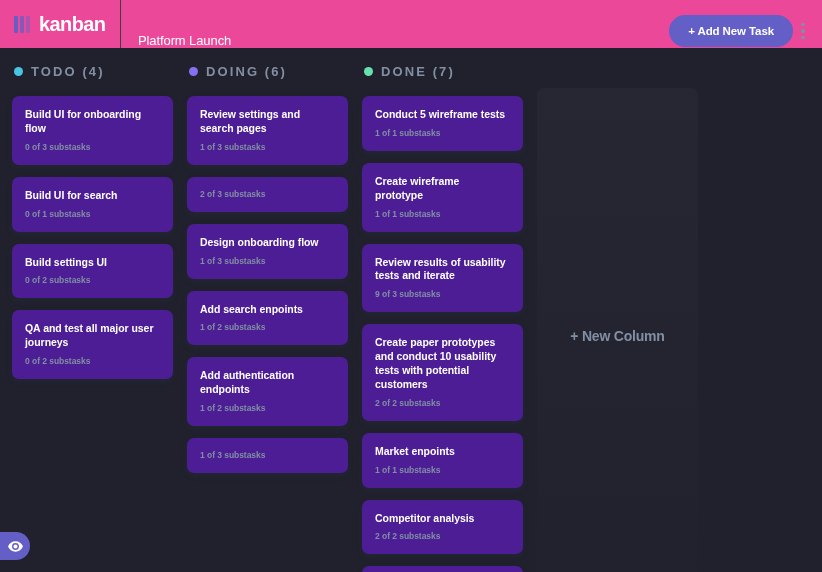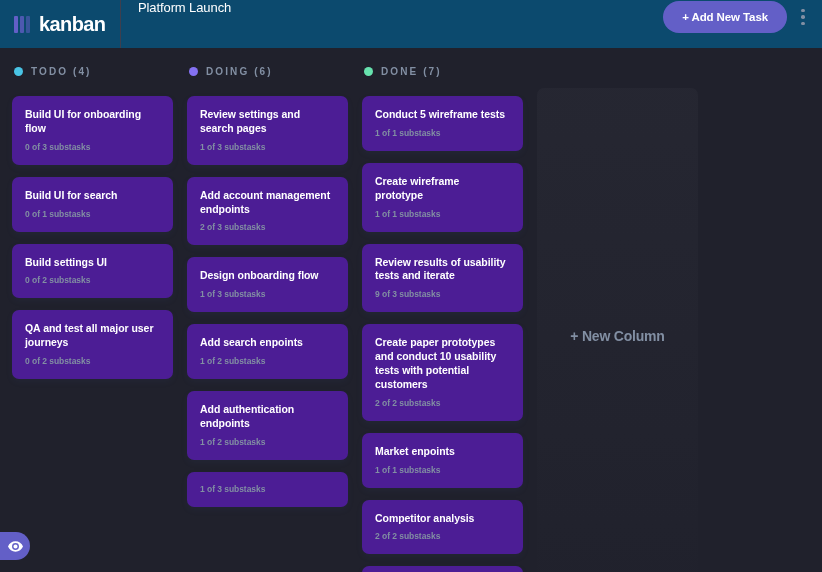--- a/index.html
+++ b/index.html
@@ -7,23 +7,23 @@
   body {
     background:#20212c;
     font-family:"Liberation Sans", sans-serif;
     color:#ffffff;
     -webkit-font-smoothing:antialiased;
   }
 
   
   .header {
     height:48px;
-    background:#0c4a6e;
+    background:#ec4899;
     display:flex;
-    align-items:flex-start;
+    align-items:flex-end;
     position:relative;
   }
   .brand {
     width:120px;
     height:48px;
     display:flex;
     align-items:center;
     gap:9px;
     padding-left:14px;
     flex:0 0 120px;
@@ -35,21 +35,21 @@
   .brand-name {
     font-size:20px; font-weight:bold; letter-spacing:-0.6px; color:#ffffff;
   }
   .header-divider {
     position:absolute; left:120px; top:0; width:1px; height:48px; background:#3e3f4e;
   }
   .board-title {
     font-size:13px; font-weight:normal; color:#ffffff; padding-left:18px; letter-spacing:-0.1px;
   }
   .header-right {
-    margin-left:auto; display:flex; align-items:center; gap:6px; padding-right:9px;
+    margin-left:auto; display:flex; align-items:center; padding-right:9px;
   }
   .add-task-btn {
     background:#635fc7; color:#fff; border:none;
     font-family:"Liberation Sans", sans-serif;
     font-size:11.5px; font-weight:bold; letter-spacing:-0.1px;
     border-radius:20px; height:32px; padding:0 19px; cursor:pointer;
     white-space:nowrap;
   }
   .kebab {
     width:20px; height:34px; display:flex; flex-direction:column;
@@ -71,21 +71,21 @@
     margin-left:14px;
     flex:0 0 161px;
   }
   .column:first-child { margin-left:12px; }
   .col-head {
     display:flex; align-items:center; gap:8px;
     height:18px; margin-bottom:16px; padding-left:2px;
   }
   .dot { width:9px; height:9px; border-radius:50%; flex:0 0 9px; }
   .col-title {
-    font-size:10px; font-weight:bold; letter-spacing:2.1px;
+    font-size:13px; font-weight:bold; letter-spacing:2.1px;
     color:#828fa3; text-transform:uppercase; white-space:nowrap;
   }
   .cards { display:flex; flex-direction:column; gap:12px; }
   .card {
     background:#4c1d95;
     border-radius:7px;
     padding:12px 13px 13px 13px;
     cursor:pointer;
     box-shadow:0 3px 6px rgba(54,78,126,0.10);
   }
@@ -173,21 +173,20 @@
         <div class="col-head">
           <span class="dot" style="background: rgb(132, 113, 242);"></span>
           <span class="col-title">DOING (6)</span>
         </div>
         <div class="cards">
           <div class="card">
             <div class="card-title">Review settings and search pages</div>
             <div class="card-sub">1 of 3 substasks</div>
           </div>
           <div class="card">
-            <div class="card-title">Add account management endpoints</div>
             <div class="card-sub">2 of 3 substasks</div>
           </div>
           <div class="card">
             <div class="card-title">Design onboarding flow</div>
             <div class="card-sub">1 of 3 substasks</div>
           </div>
           <div class="card">
             <div class="card-title">Add search enpoints</div>
             <div class="card-sub">1 of 2 substasks</div>
           </div>

